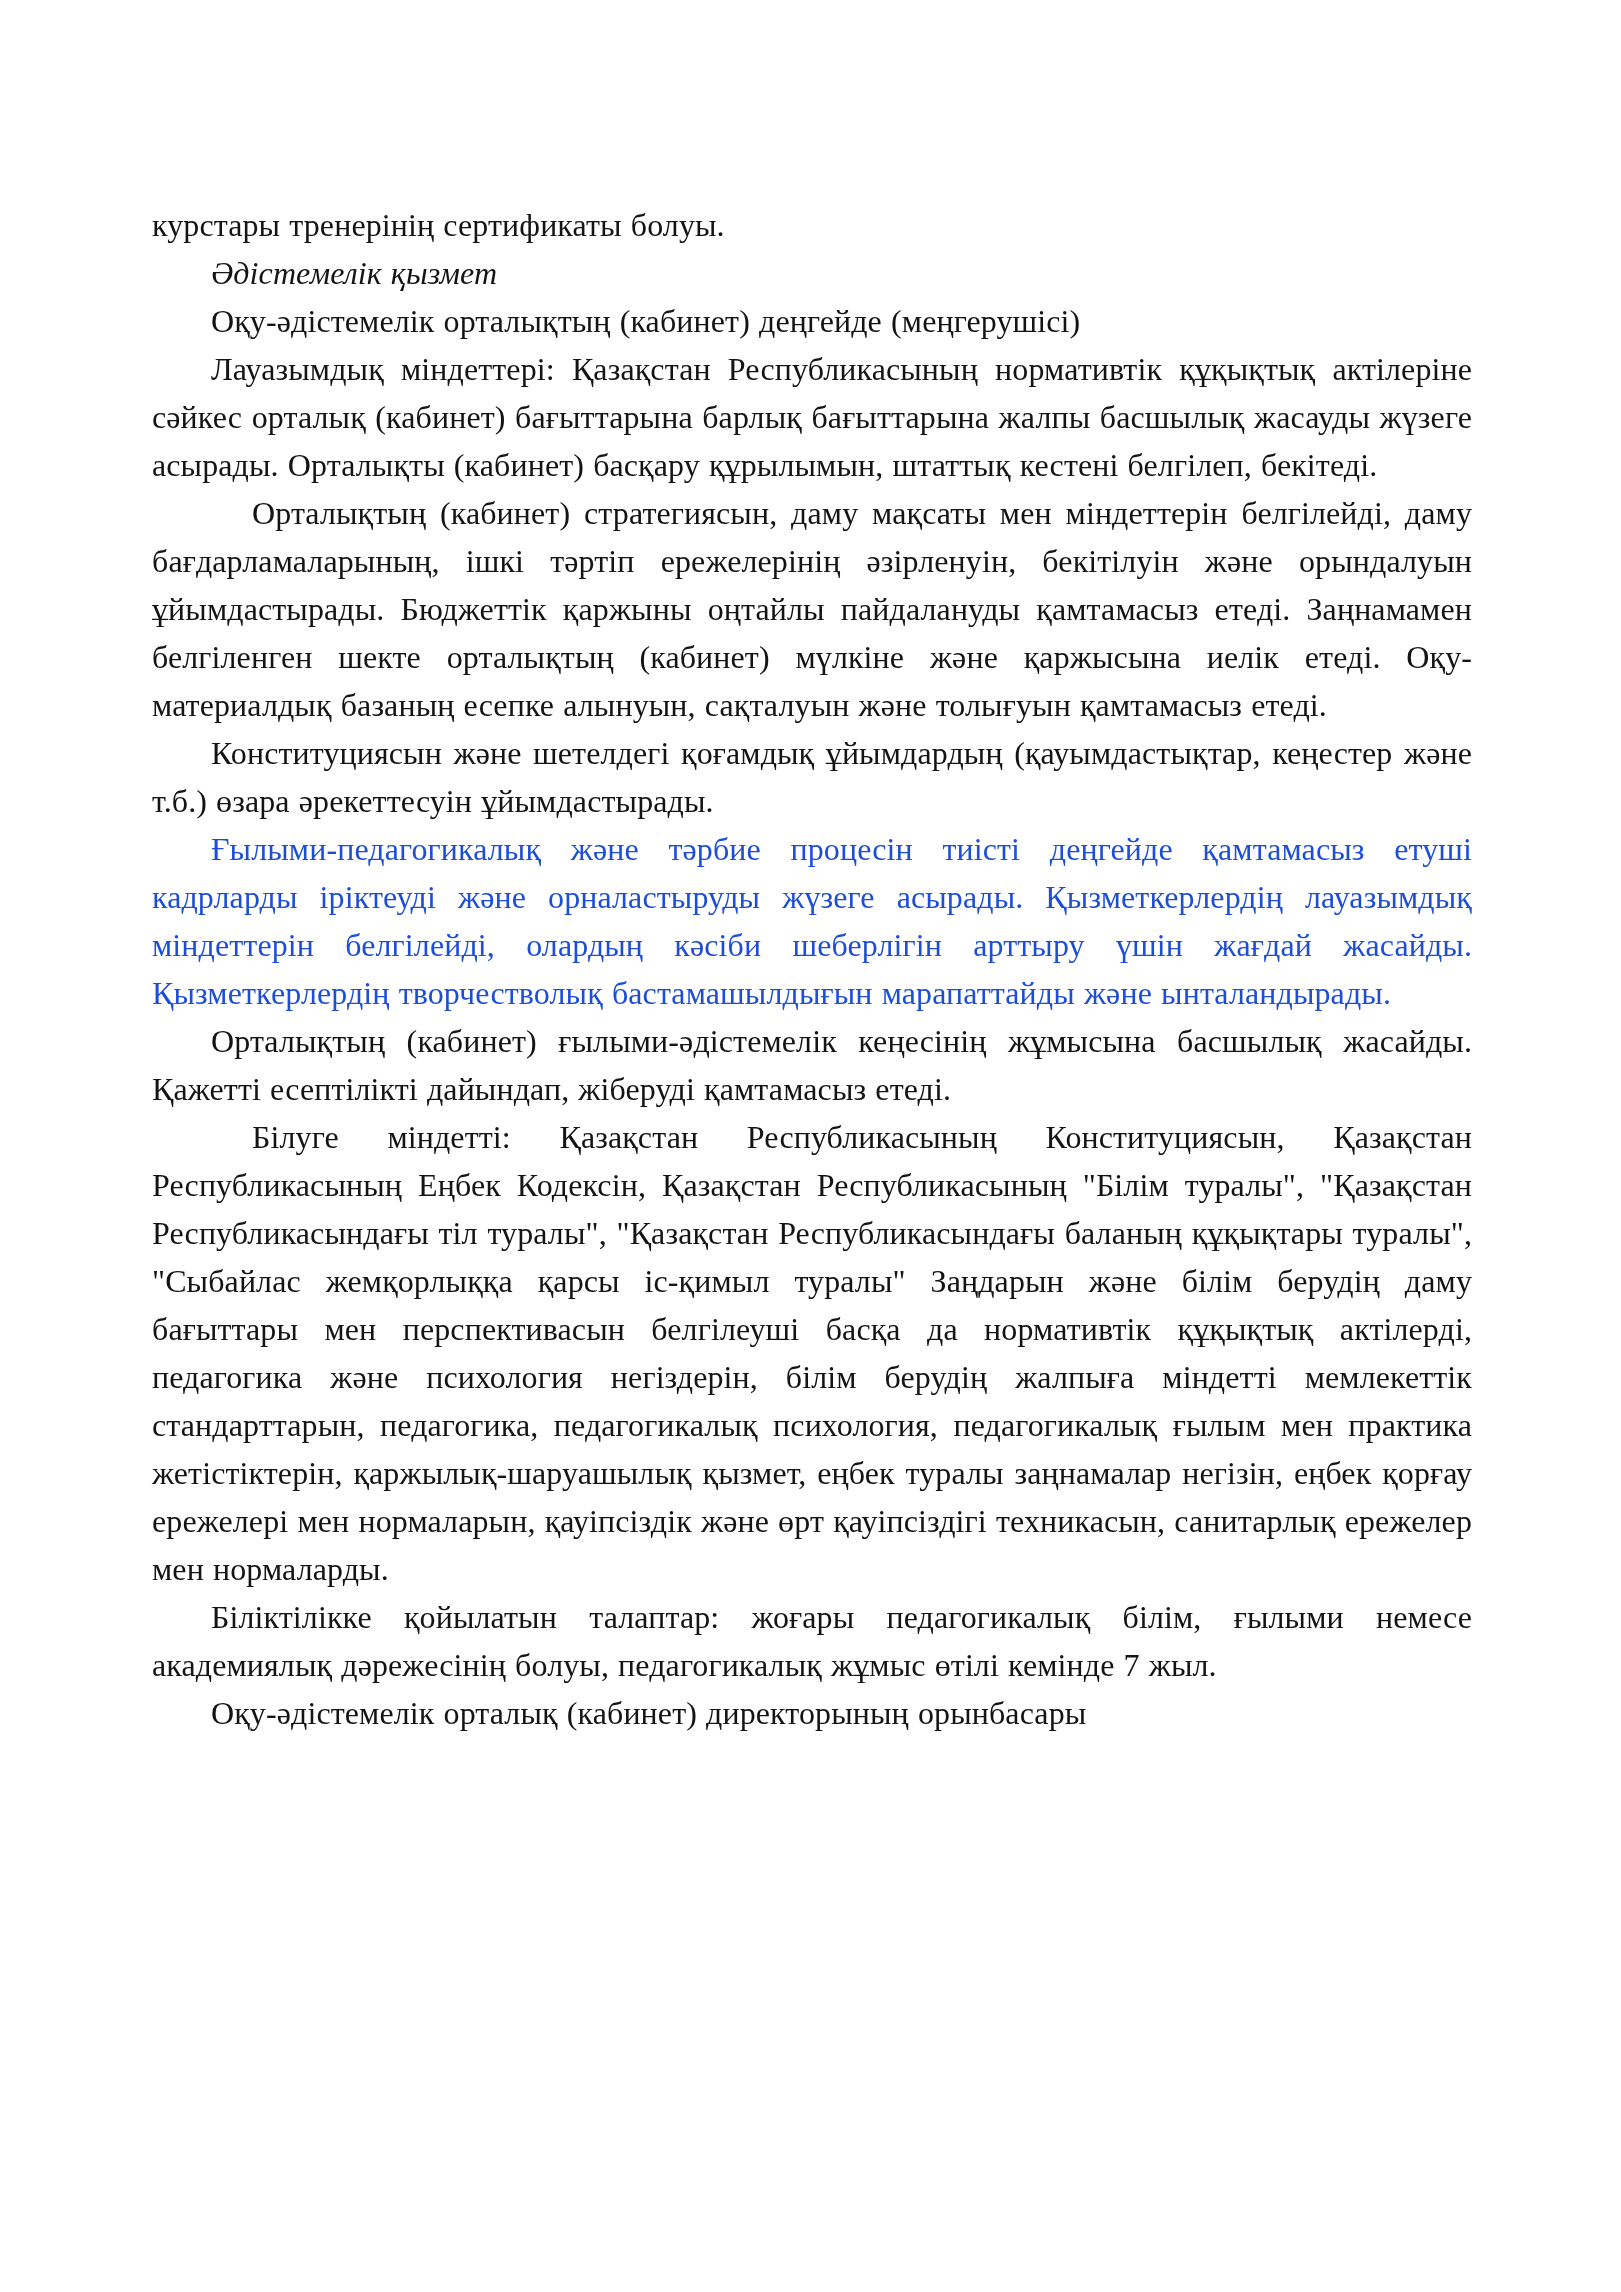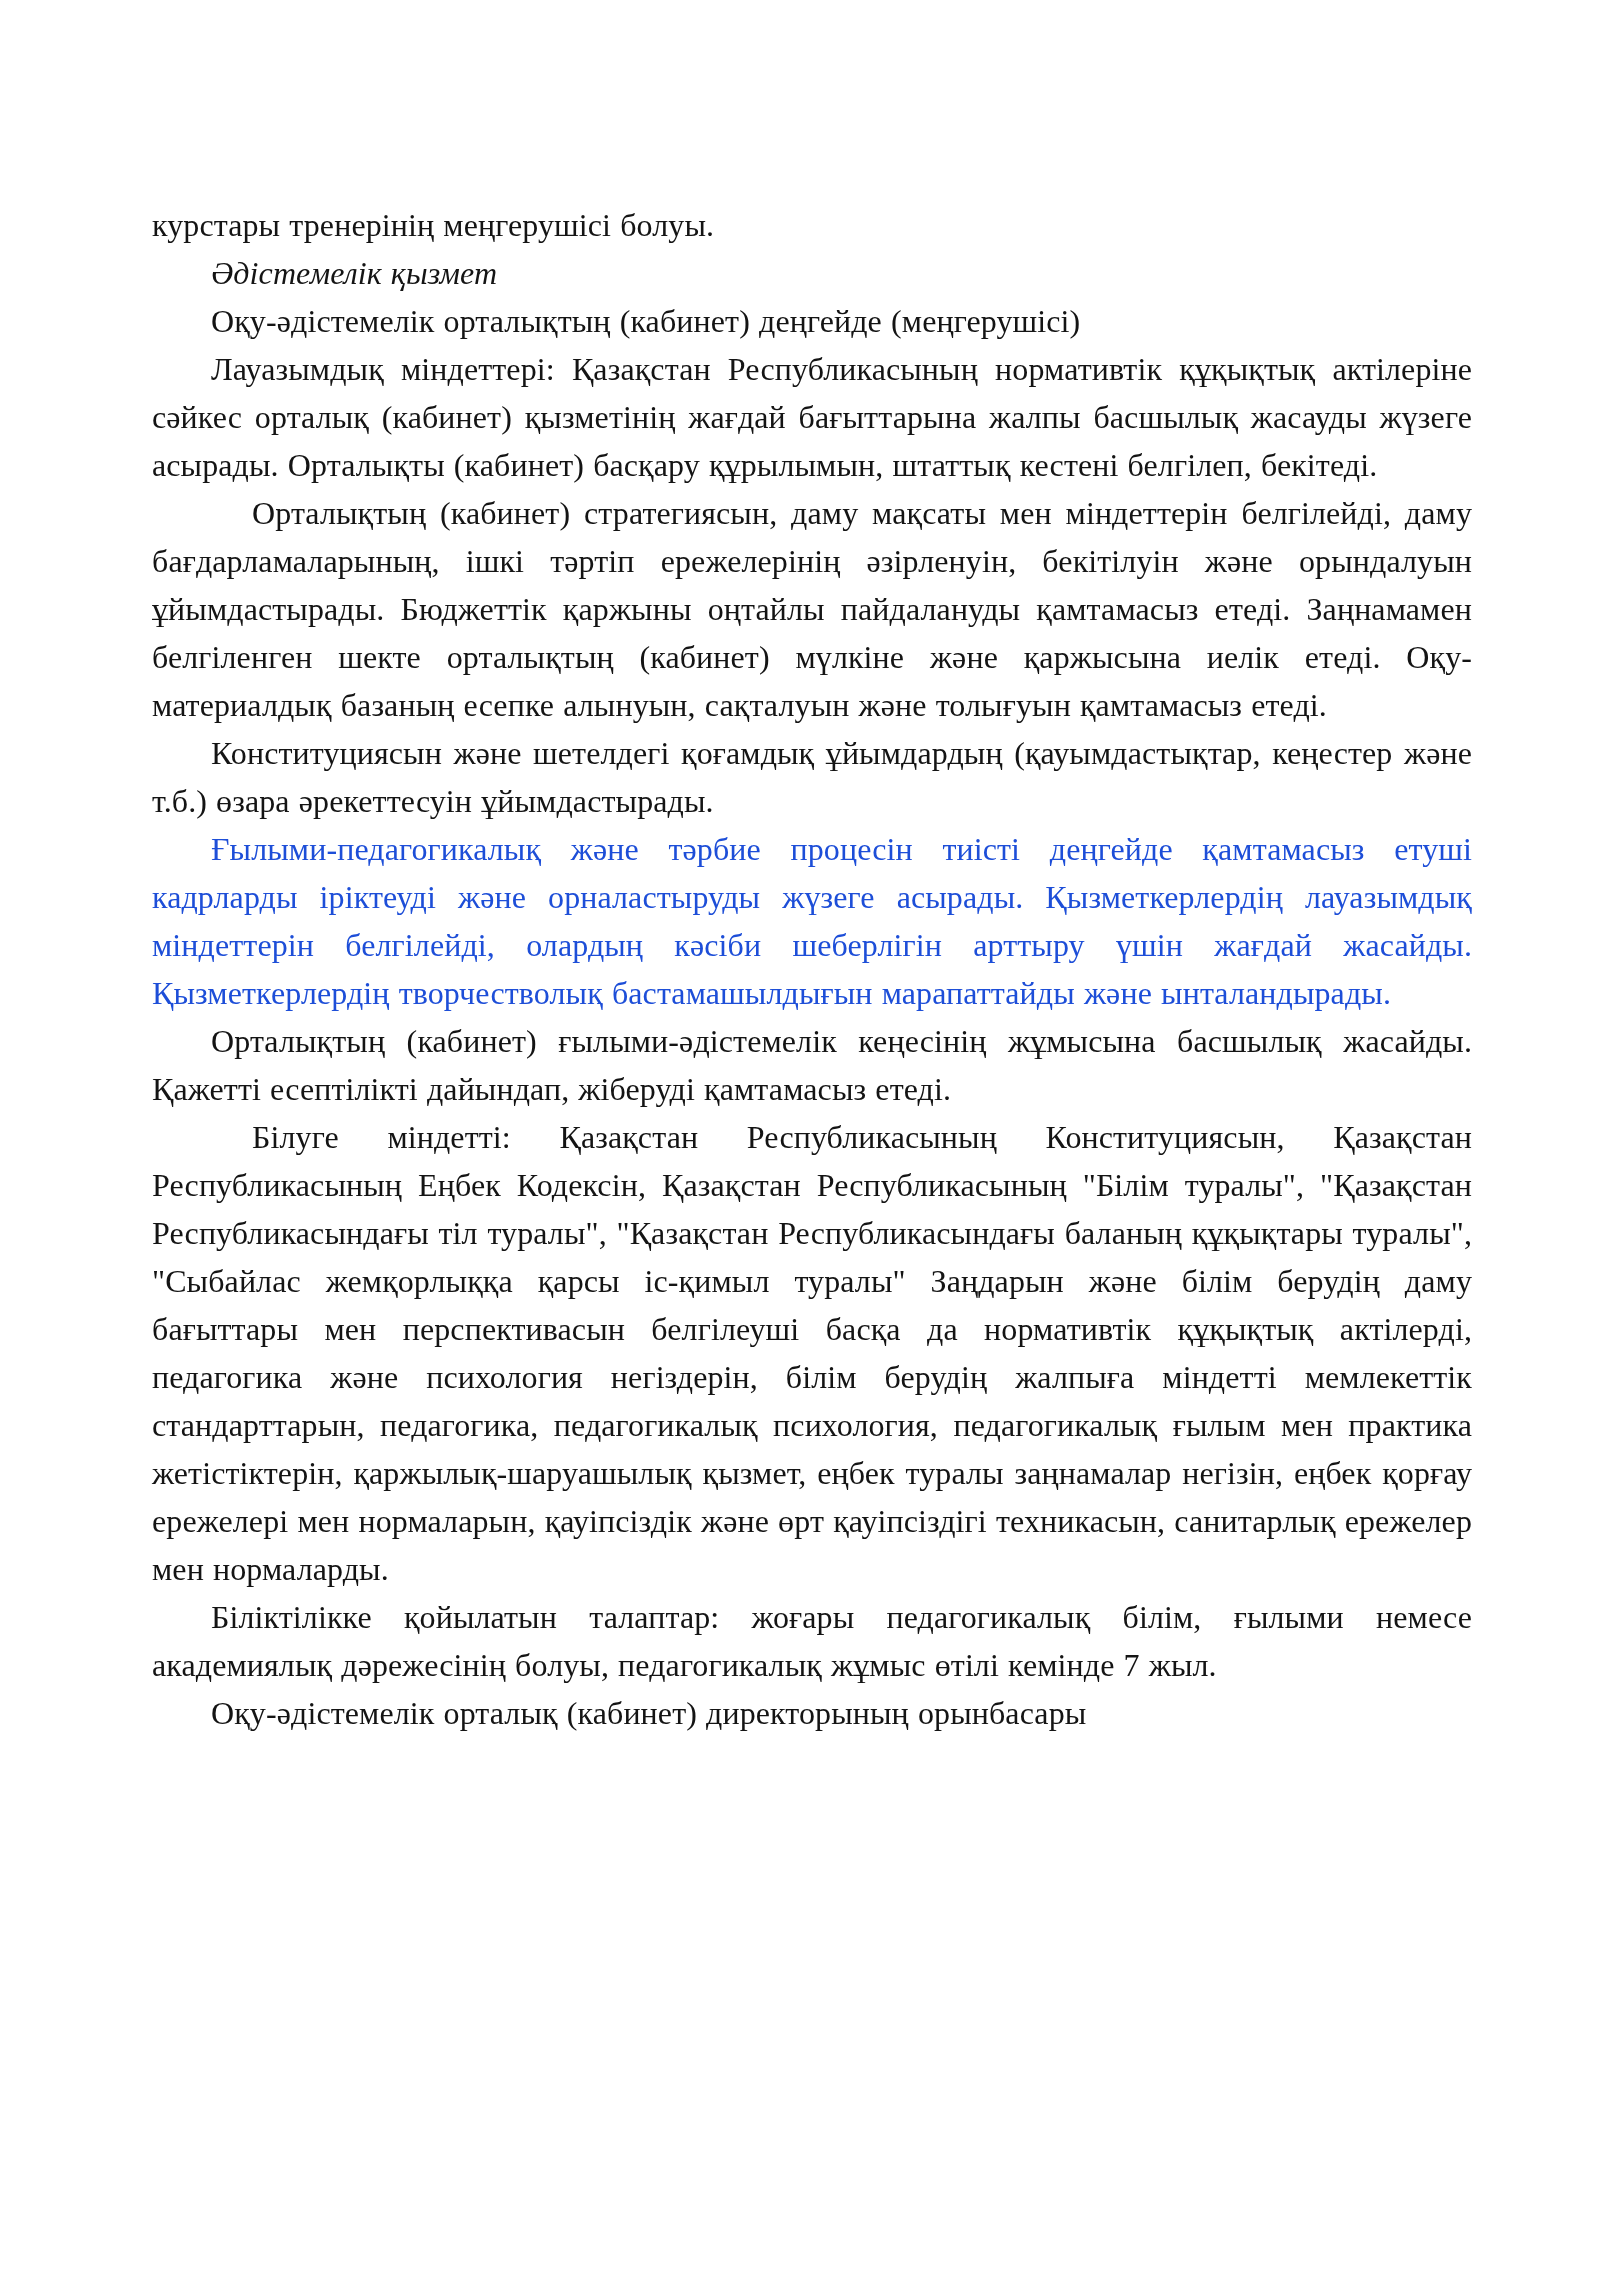--- a/index.html
+++ b/index.html
@@ -30,24 +30,24 @@
     word-spacing: 1px;
   }
   .indent-none { text-indent: 0; }
   .indent-std  { text-indent: 59px; }
   .indent-lg   { text-indent: 100px; }
 </style>
 </head>
 <body>
 
 <div class="page" style="background: rgb(255, 255, 255);">
-  <p class="para indent-none" style="color: rgb(20, 20, 20);">курстары тренерінің меңгерушісі болуы.</p>
+  <p class="para indent-none" style="color: rgb(20, 20, 20);">курстары тренерінің сертификаты болуы.</p>
   <p class="para indent-std" style="color: rgb(20, 20, 20); font-style: italic;">Әдістемелік қызмет</p>
   <p class="para indent-std" style="color: rgb(20, 20, 20);">Оқу-әдістемелік орталықтың (кабинет) деңгейде (меңгерушісі)</p>
-  <p class="para indent-std" style="color: rgb(20, 20, 20);">Лауазымдық міндеттері: Қазақстан Республикасының нормативтік құқықтық актілеріне сәйкес орталық (кабинет) қызметінің жағдай бағыттарына жалпы басшылық жасауды жүзеге асырады. Орталықты (кабинет) басқару құрылымын, штаттық кестені белгілеп, бекітеді.</p>
+  <p class="para indent-std" style="color: rgb(20, 20, 20);">Лауазымдық міндеттері: Қазақстан Республикасының нормативтік құқықтық актілеріне сәйкес орталық (кабинет) бағыттарына барлық бағыттарына жалпы басшылық жасауды жүзеге асырады. Орталықты (кабинет) басқару құрылымын, штаттық кестені белгілеп, бекітеді.</p>
   <p class="para indent-lg" style="color: rgb(20, 20, 20);">Орталықтың (кабинет) стратегиясын, даму мақсаты мен міндеттерін белгілейді, даму бағдарламаларының, ішкі тәртіп ережелерінің әзірленуін, бекітілуін және орындалуын ұйымдастырады. Бюджеттік қаржыны оңтайлы пайдалануды қамтамасыз етеді. Заңнамамен белгіленген шекте орталықтың (кабинет) мүлкіне және қаржысына иелік етеді. Оқу-материалдық базаның есепке алынуын, сақталуын және толығуын қамтамасыз етеді.</p>
   <p class="para indent-std" style="color: rgb(20, 20, 20);">Конституциясын және шетелдегі қоғамдық ұйымдардың (қауымдастықтар, кеңестер және т.б.) өзара әрекеттесуін ұйымдастырады.</p>
   <p class="para indent-std" style="color: #1d4ed8;">Ғылыми-педагогикалық және тәрбие процесін тиісті деңгейде қамтамасыз етуші кадрларды іріктеуді және орналастыруды жүзеге асырады. Қызметкерлердің лауазымдық міндеттерін белгілейді, олардың кәсіби шеберлігін арттыру үшін жағдай жасайды. Қызметкерлердің творчестволық бастамашылдығын марапаттайды және ынталандырады.</p>
   <p class="para indent-std" style="color: rgb(20, 20, 20);">Орталықтың (кабинет) ғылыми-әдістемелік кеңесінің жұмысына басшылық жасайды. Қажетті есептілікті дайындап, жіберуді қамтамасыз етеді.</p>
   <p class="para indent-lg" style="color: rgb(20, 20, 20);">Білуге міндетті: Қазақстан Республикасының Конституциясын, Қазақстан Республикасының Еңбек Кодексін, Қазақстан Республикасының "Білім туралы", "Қазақстан Республикасындағы тіл туралы", "Қазақстан Республикасындағы баланың құқықтары туралы", "Сыбайлас жемқорлыққа қарсы іс-қимыл туралы" Заңдарын және білім берудің даму бағыттары мен перспективасын белгілеуші басқа да нормативтік құқықтық актілерді, педагогика және психология негіздерін, білім берудің жалпыға міндетті мемлекеттік стандарттарын, педагогика, педагогикалық психология, педагогикалық ғылым мен практика жетістіктерін, қаржылық-шаруашылық қызмет, еңбек туралы заңнамалар негізін, еңбек қорғау ережелері мен нормаларын, қауіпсіздік және өрт қауіпсіздігі техникасын, санитарлық ережелер мен нормаларды.</p>
   <p class="para indent-std" style="color: rgb(20, 20, 20);">Біліктілікке қойылатын талаптар: жоғары педагогикалық білім, ғылыми немесе академиялық дәрежесінің болуы, педагогикалық жұмыс өтілі кемінде 7 жыл.</p>
   <p class="para indent-std" style="color: rgb(20, 20, 20);">Оқу-әдістемелік орталық (кабинет) директорының орынбасары</p>
 </div>
 
 

